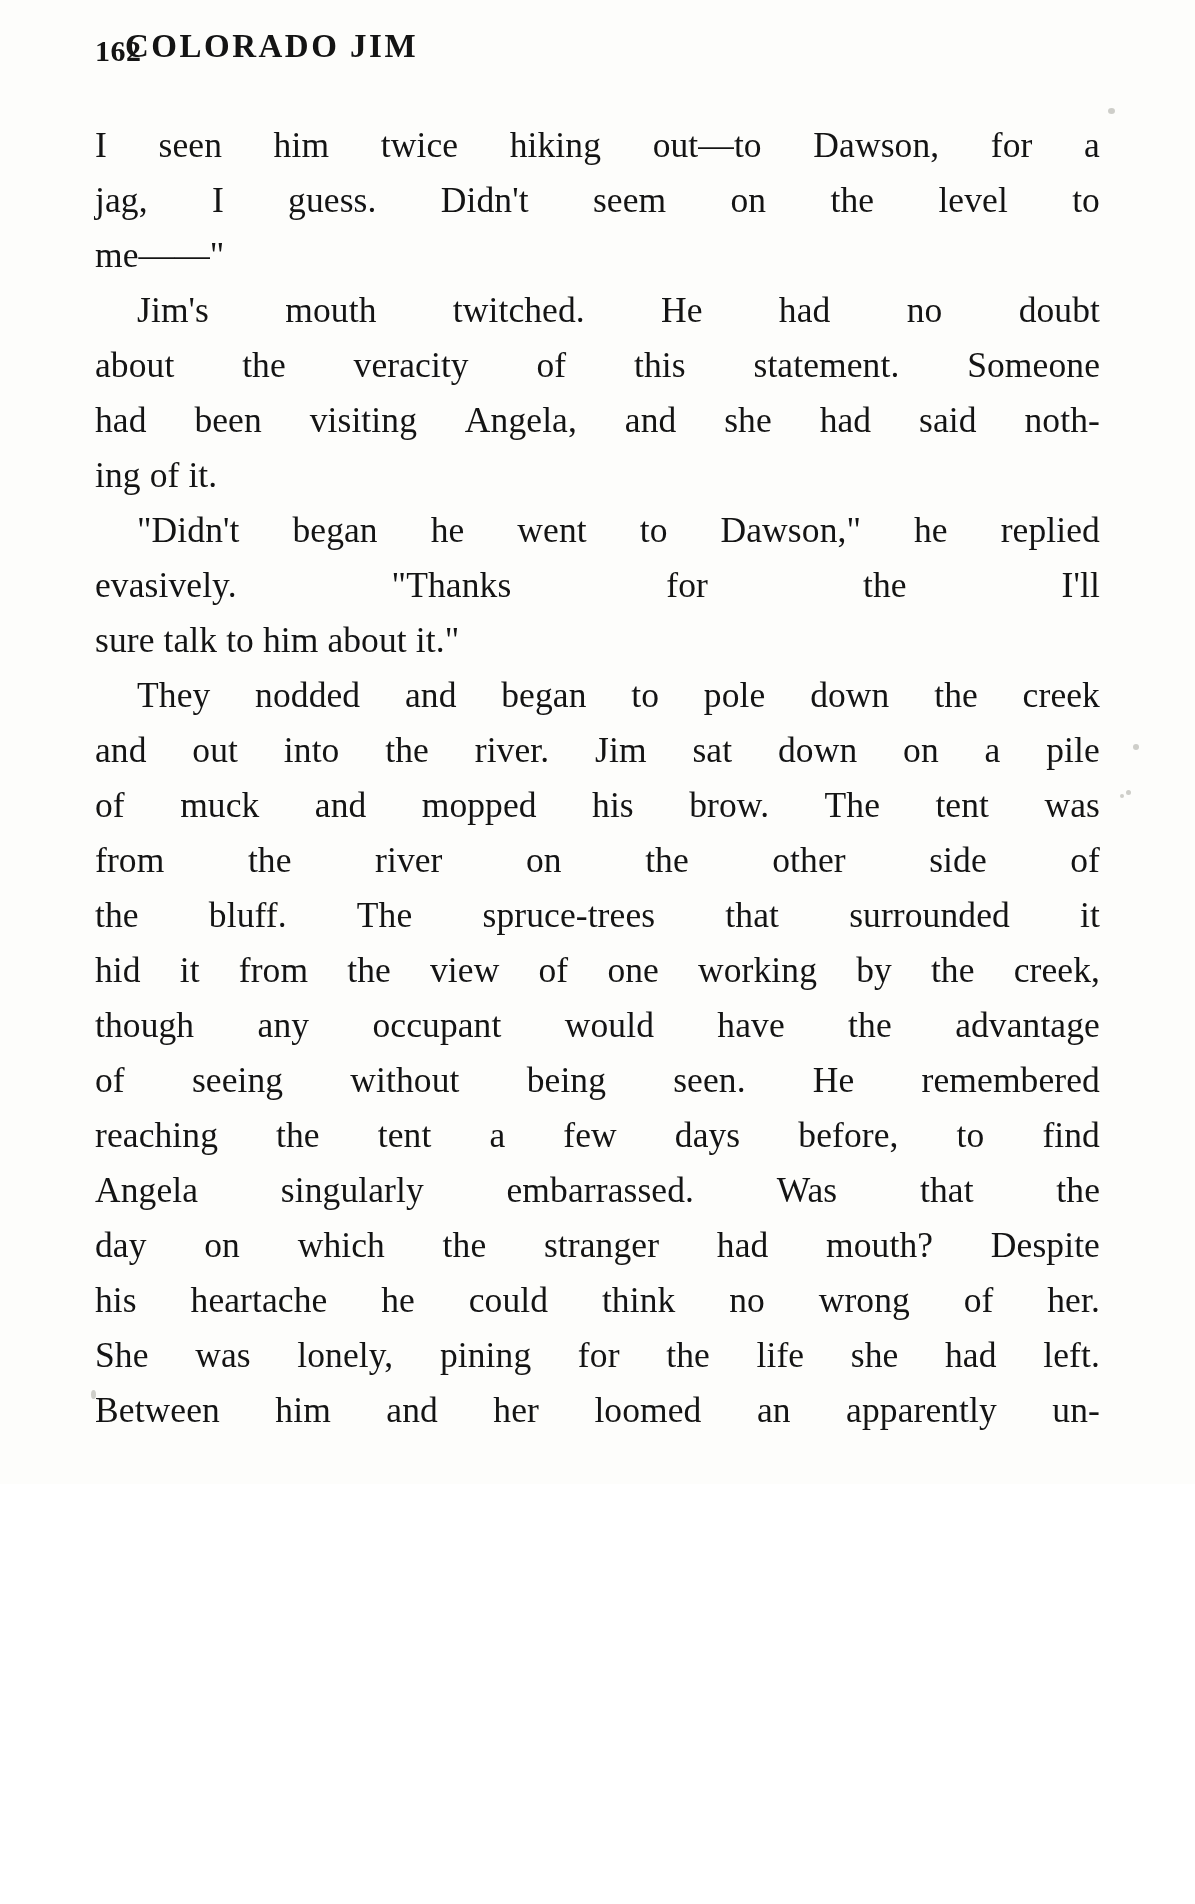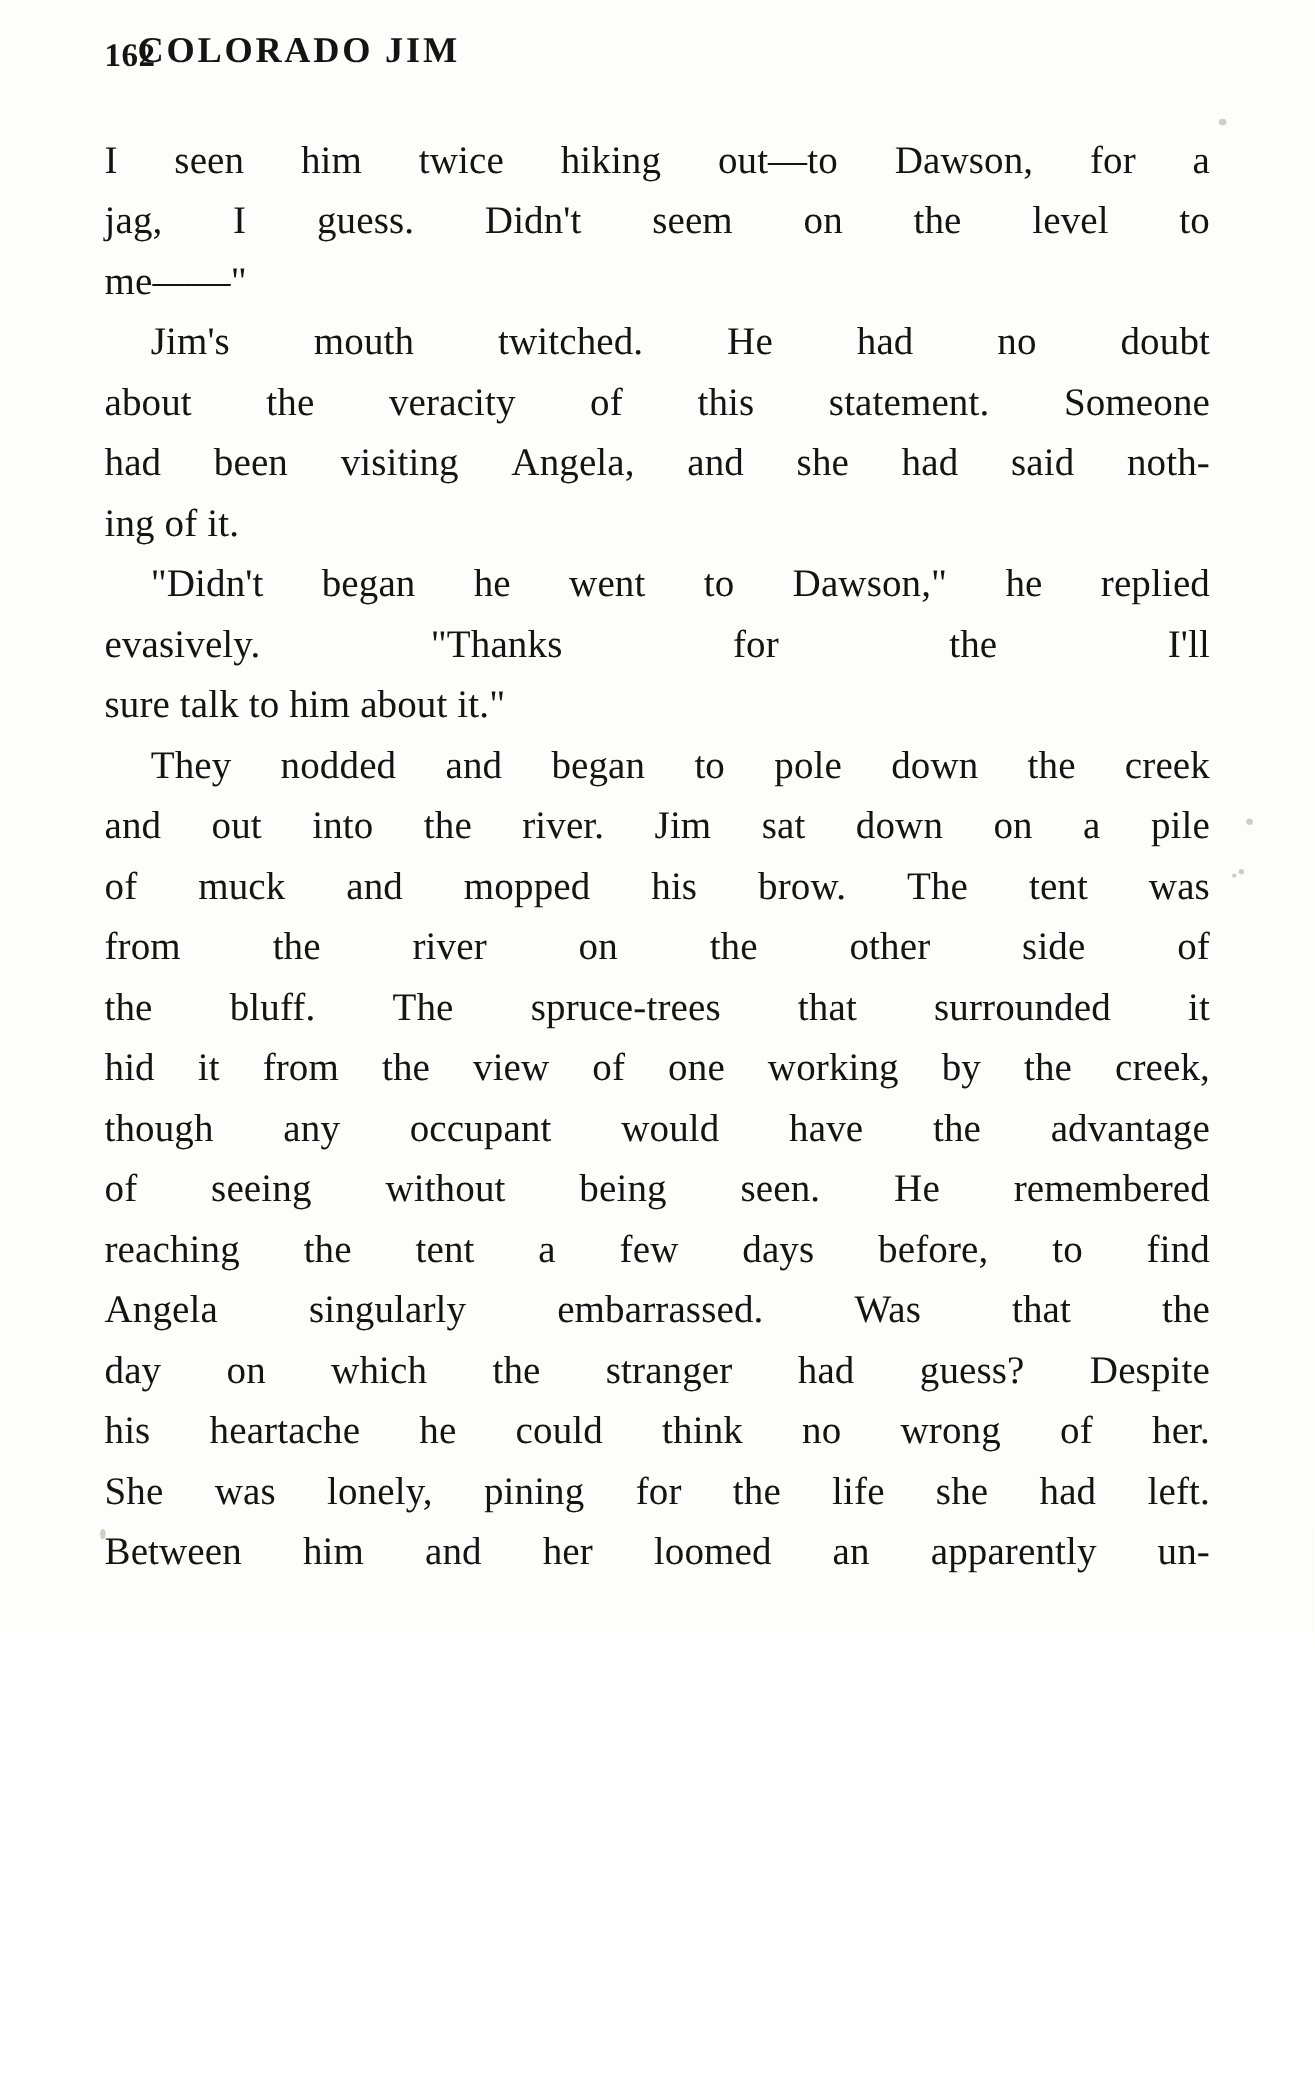--- a/index.html
+++ b/index.html
@@ -279,21 +279,21 @@
           <span>that</span>
           <span>the</span>
         </span>
         <span class="just">
           <span>day</span>
           <span>on</span>
           <span>which</span>
           <span>the</span>
           <span>stranger</span>
           <span>had</span>
-          <span>guess?</span>
+          <span>mouth?</span>
           <span>Despite</span>
         </span>
         <span class="just">
           <span>his</span>
           <span>heartache</span>
           <span>he</span>
           <span>could</span>
           <span>think</span>
           <span>no</span>
           <span>wrong</span>

